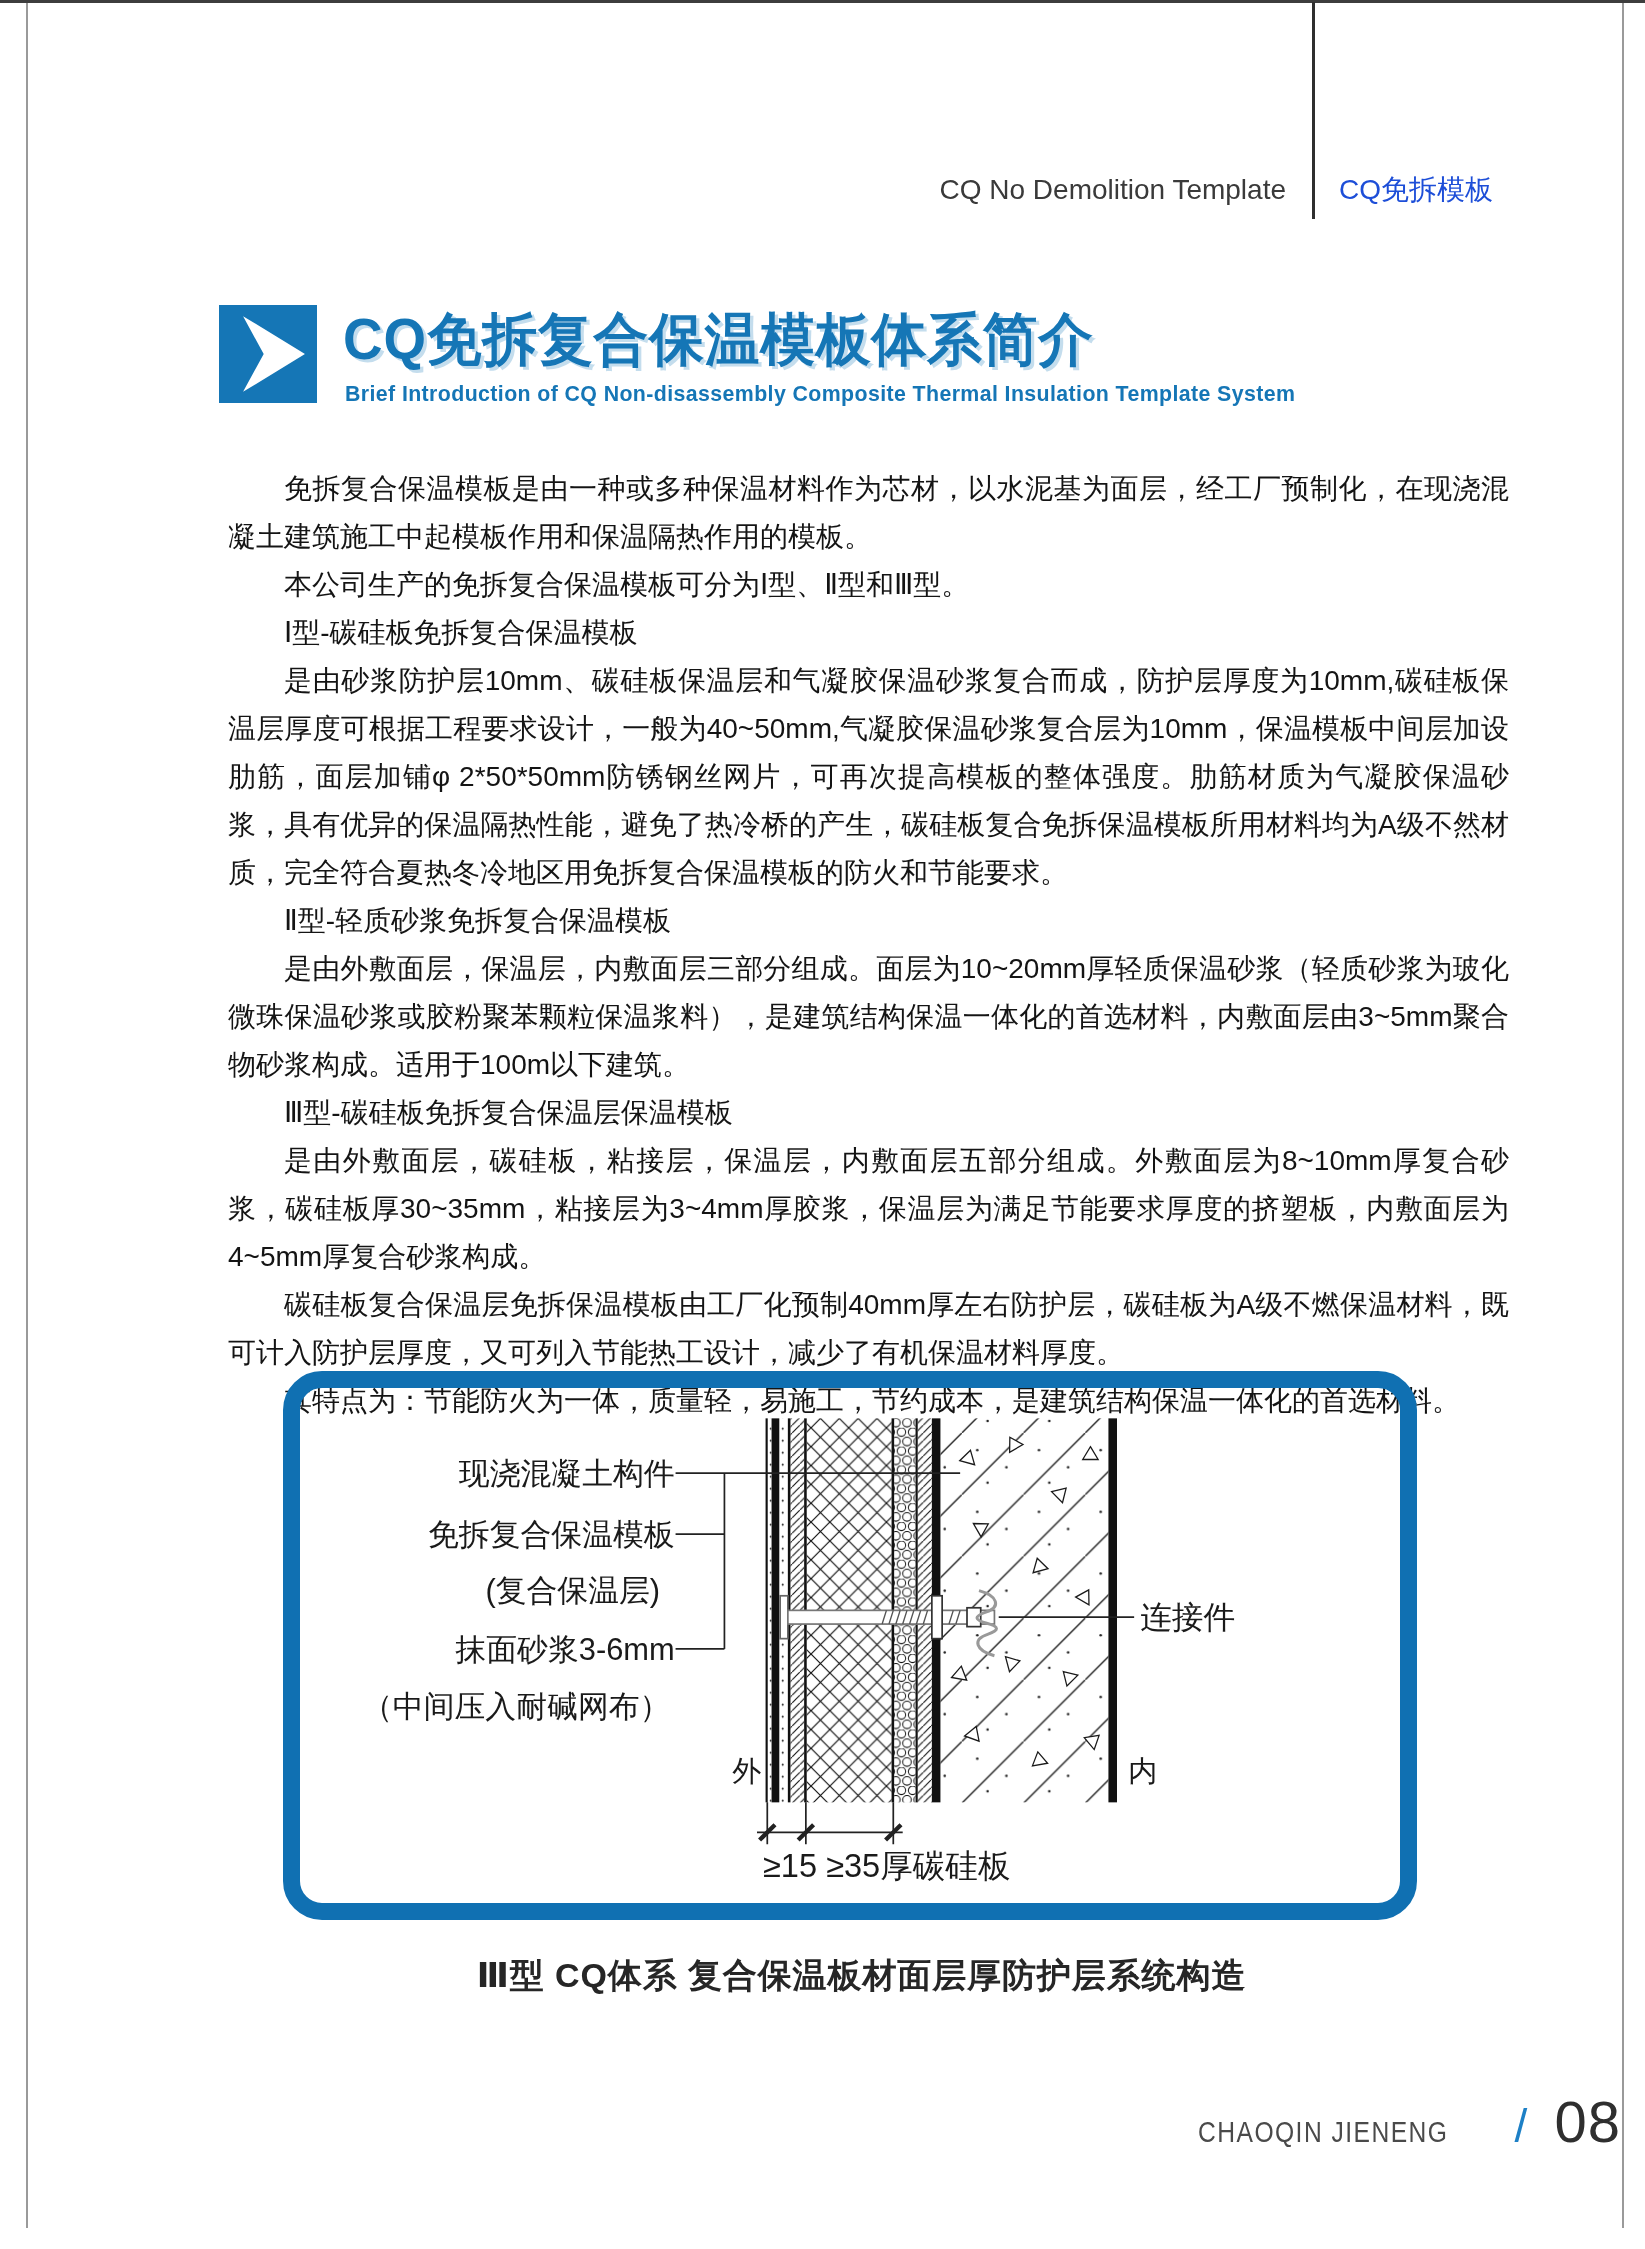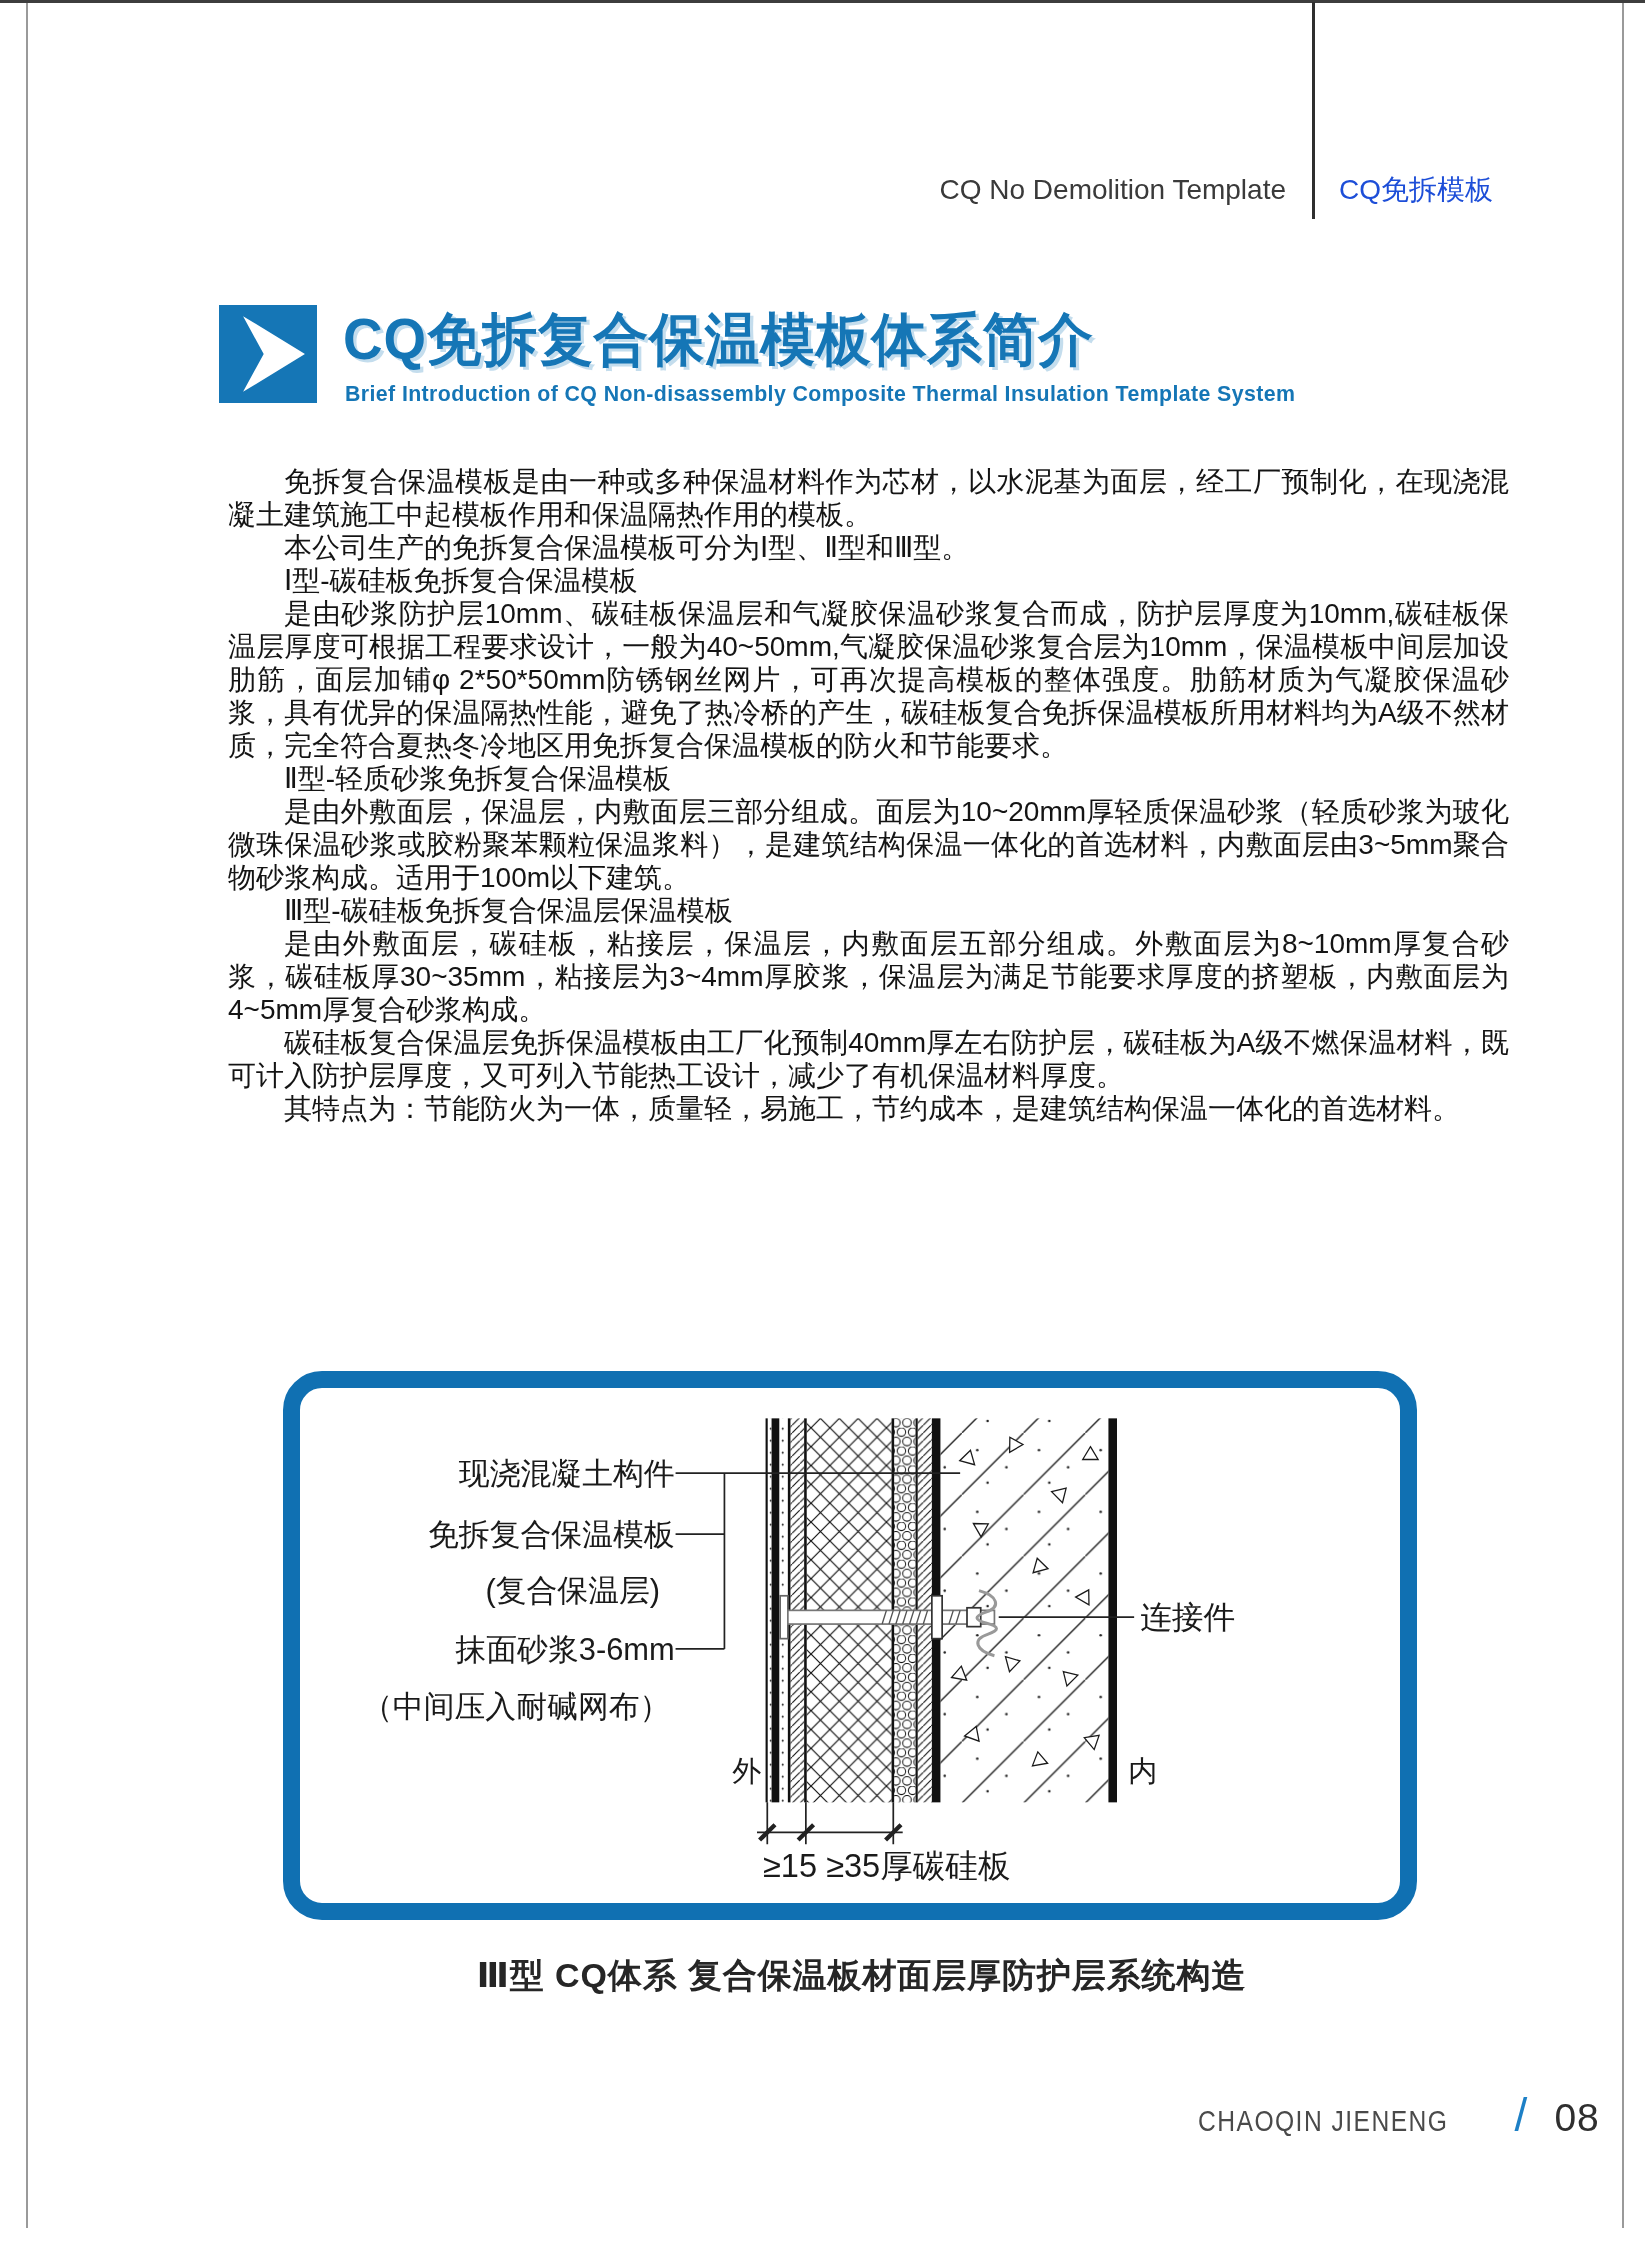--- a/index.html
+++ b/index.html
@@ -15,33 +15,33 @@
   #header-en{left:857px;top:173px;width:429px;text-align:right;font-size:28px;color:#3a3a3a;line-height:34px;}
   #header-zh{left:1339px;top:173px;font-size:28px;color:#1d4ed8;line-height:34px;}
   
   #banner-icon{left:219px;top:305px;width:98px;height:98px;background:#1576b6;}
   #banner-title{left:343px;top:302px;font-size:57px;font-weight:bold;color:#1576b6;letter-spacing:0.9px;
                 transform:scaleX(.96);transform-origin:left top;white-space:nowrap;
                 text-shadow:3.4px 3.4px 0 rgba(21,118,182,.25);}
   #banner-subtitle{left:345px;top:381px;font-size:22px;font-weight:bold;color:#1576b6;
                    transform:scaleX(.97);transform-origin:left top;white-space:nowrap;letter-spacing:0.4px;}
   
-  #body-text{left:228px;top:465px;width:1281px;font-size:28px;line-height:33px;text-align:justify;color:#141414;}
+  #body-text{left:228px;top:465px;width:1281px;font-size:28px;line-height:48px;text-align:justify;color:#141414;}
   #body-text p{margin:0;text-indent:2em;}
   
   #figure-box{left:283px;top:1371px;width:1134px;height:549px;border:17px solid #1070b2;
               border-radius:39px;box-sizing:border-box;background:transparent;pointer-events:none;}
   #figure-svg{left:283px;top:1371px;width:1134px;height:549px;}
   #figure-caption{left:77px;top:1953px;width:1569px;text-align:center;font-size:34px;font-weight:bold;
                   color:#262626;letter-spacing:0.9px;white-space:nowrap;}
   
   #footer{left:1198px;top:2088px;display:flex;align-items:baseline;gap:22px;}
   #footer-brand{font-size:29px;color:#4a4a4a;letter-spacing:1.7px;transform:scaleX(.85);transform-origin:left bottom;white-space:nowrap;}
   #footer-slash{font-size:46px;color:#1d80c6;margin:0 5.1px 0 0;}
-  #footer-num{font-size:39px;color:#2f2f2f;letter-spacing:0.9px;}
+  #footer-num{font-size:58px;color:#2f2f2f;letter-spacing:0.9px;}
   svg text{font-family:"Liberation Sans","DejaVu Sans",sans-serif;fill:#1a1a1a;}
 </style>
 </head>
 <body>
 
 <div id="page">
 
   <div class="abs" id="top-rule"></div>
   <div class="abs" id="left-rule"></div>
   <div class="abs" id="right-rule"></div>

